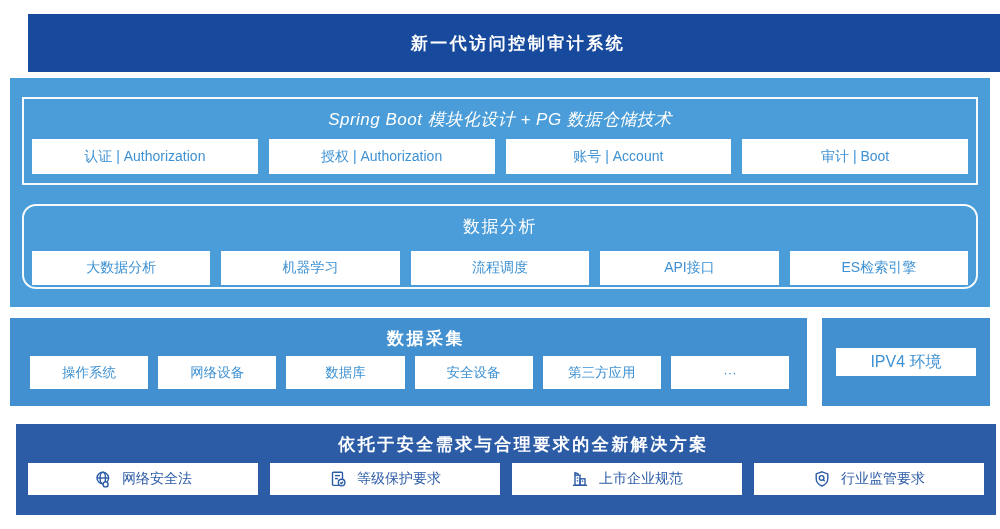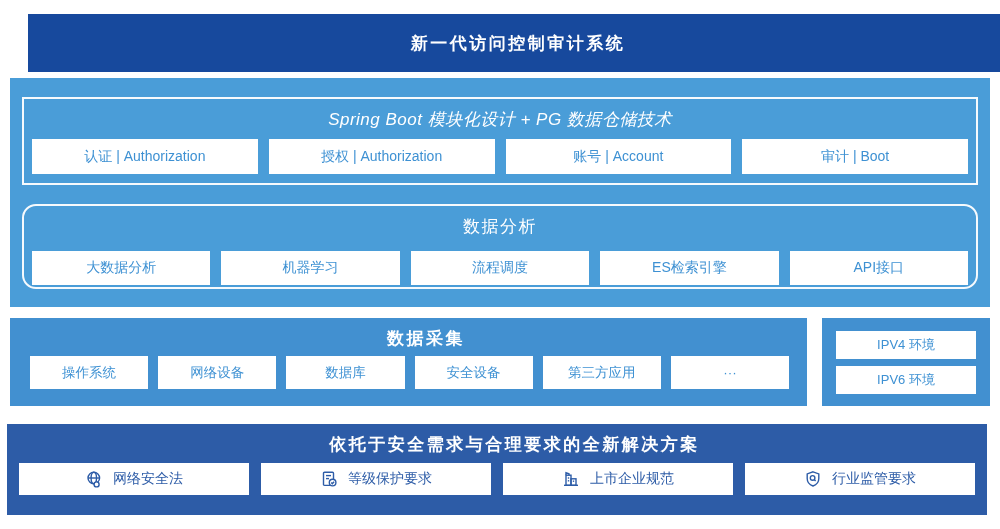--- a/index.html
+++ b/index.html
@@ -37,24 +37,24 @@
   
   .collection{position:absolute;left:10px;top:318px;width:797px;height:88px;background:var(--collection-bg);}
   .section-title{margin-top:9px;text-align:center;color:#fff;font-size:17px;font-weight:bold;letter-spacing:2.5px;padding-left:35px;}
   .collection-row{position:absolute;left:20px;right:18px;top:38px;display:flex;gap:10px;}
   .collection-row .module{height:33px;font-size:13.5px;}
 
   
   .env{position:absolute;left:822px;top:318px;width:168px;height:88px;background:var(--collection-bg);
     display:flex;flex-direction:column;align-items:center;justify-content:center;gap:7px;}
   .env-box{width:140px;height:28px;background:#fff;display:flex;align-items:center;justify-content:center;
-    color:var(--module-text);font-size:13px;}
+    color:var(--module-text);font-size:16px;}
 
   
-  .solution{position:absolute;left:7px;top:424px;width:980px;height:91px;background:var(--solution-bg);}
+  .solution{position:absolute;left:16px;top:424px;width:980px;height:91px;background:var(--solution-bg);}
   .solution-row{position:absolute;left:12px;right:12px;top:39px;display:flex;gap:12px;}
   .solution-item{flex:1;height:32px;background:#fff;display:flex;align-items:center;justify-content:center;
     gap:10px;color:var(--solution-text);font-size:14px;}
   .icon{display:inline-flex;width:18px;height:18px;color:var(--solution-text);}
   .icon svg{width:18px;height:18px;}
 </style>
 </head>
 <body>
 
 <div class="canvas">
@@ -74,42 +74,41 @@
         <div class="module">审计 | Boot</div>
       </div>
     </div>
 
     <div class="framed frame-b">
       <div class="frame-title">数据分析</div>
       <div class="module-row row-b">
         <div class="module">大数据分析</div>
         <div class="module">机器学习</div>
         <div class="module">流程调度</div>
+        <div class="module">API接口</div>
         <div class="module">ES检索引擎</div>
-        <div class="module">API接口</div>
       </div>
     </div>
 
   </div>
 
   <div class="collection">
     <div class="section-title">数据采集</div>
     <div class="collection-row">
       <div class="module">操作系统</div>
       <div class="module">网络设备</div>
       <div class="module">数据库</div>
       <div class="module">安全设备</div>
       <div class="module">第三方应用</div>
       <div class="module">···</div>
     </div>
   </div>
 
   <div class="env">
     <div class="env-box">IPV4 环境</div>
-    <div class="env-box">IPV6 环境</div>
   </div>
 
   <div class="solution">
     <div class="section-title">依托于安全需求与合理要求的全新解决方案</div>
     <div class="solution-row">
 
       <div class="solution-item">
         <span class="icon">
           <svg viewBox="0 0 18 18" fill="none" stroke="currentColor" stroke-width="1.4">
             <circle cx="8.8" cy="8" r="5.8"></circle>

